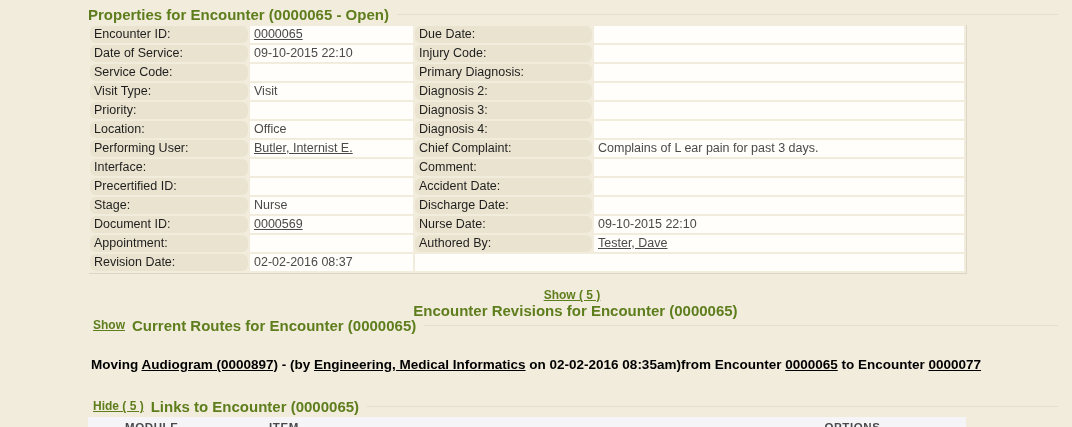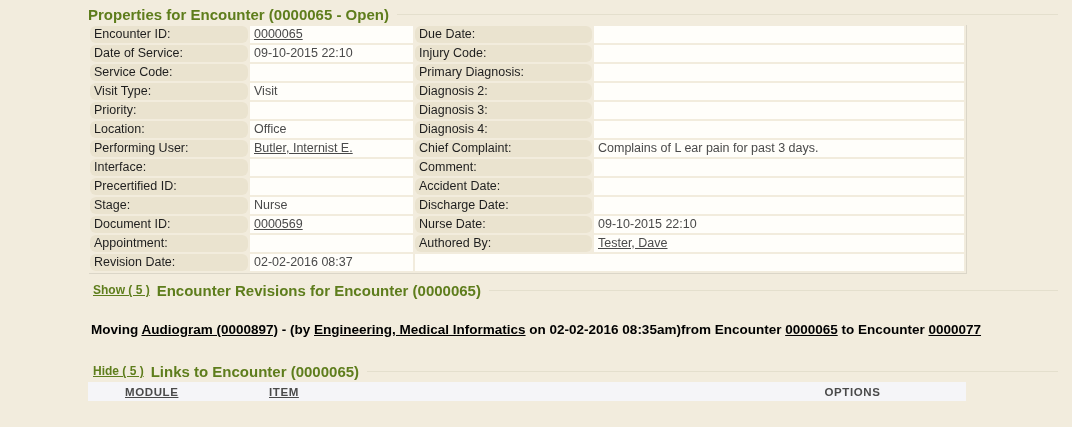--- a/index.html
+++ b/index.html
@@ -9,21 +9,21 @@
     background: #F2ECDD;
     font-family: "Liberation Sans", sans-serif;
   }
 
   
   .title-row { display: flex; align-items: center; margin: 5px 14px 0 88px; height: 18px; }
   .green-title { font-weight: bold; font-size: 15px; color: #5E7D1C; white-space: nowrap; }
   .legend-line { flex: 1; border-top: 1px solid #E4DFCD; margin-left: 8px; }
 
   .show-row { display: flex; align-items: center; margin: 0 14px 0 93px; height: 18px; }
-  .show-row.first { margin-top: 8px; }
+  .show-row.first { margin-top: 15px; flex-direction: column; }
   .show-row.second { margin-top: 10px; }
   .show-row.links { margin-top: 23px; }
   .show-link {
     font-weight: bold; font-size: 12px; color: #5E7D1C;
     text-decoration: underline; margin-right: 7px; white-space: nowrap; cursor: pointer;
   }
 
   
   table.props {
     border-collapse: separate; border-spacing: 2px; table-layout: fixed;
@@ -154,20 +154,25 @@
         </tr>
       </tbody>
   </table>
 
   <div class="show-row first">
     <span class="show-link">Show ( 5 )</span>
     <span class="green-title">Encounter Revisions for Encounter (0000065)</span>
     <span class="legend-line"></span>
   </div>
 
+  <div class="show-row second">
+    <span class="show-link">Show</span>
+    <span class="green-title">Current Routes for Encounter (0000065)</span>
+    <span class="legend-line"></span>
+  </div>
 
   <div class="moving" id="moving-line"><span>Moving </span><span class="u">Audiogram (0000897)</span><span> - (by </span><span class="u">Engineering, Medical Informatics</span><span> on 02-02-2016 08:35am)from Encounter </span><span class="u">0000065</span><span> to Encounter </span><span class="u">0000077</span></div>
 
   <div class="show-row links">
     <span class="show-link">Hide ( 5 )</span>
     <span class="green-title">Links to Encounter (0000065)</span>
     <span class="legend-line"></span>
   </div>
 
   <div class="links-head">

